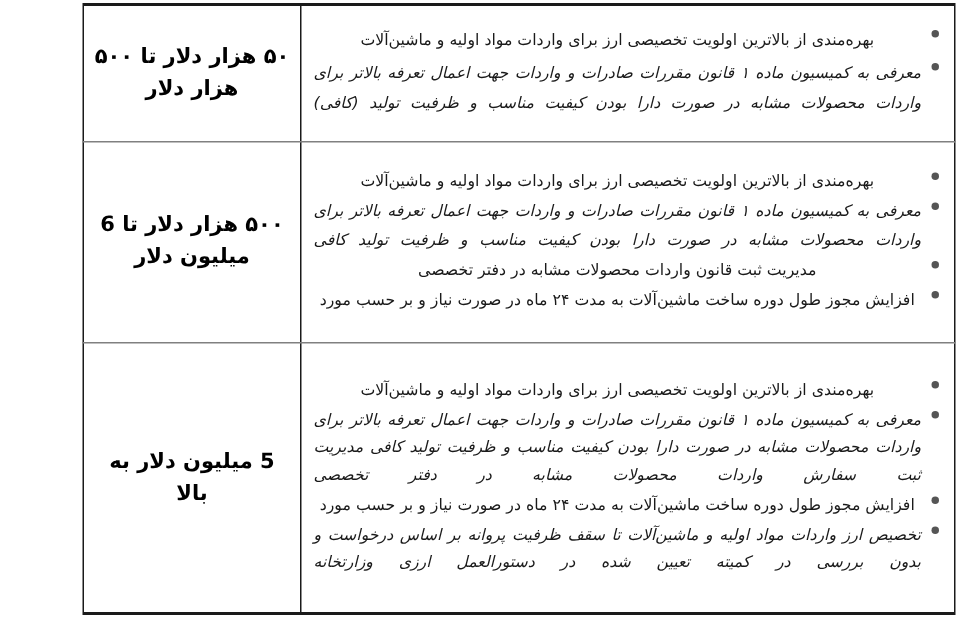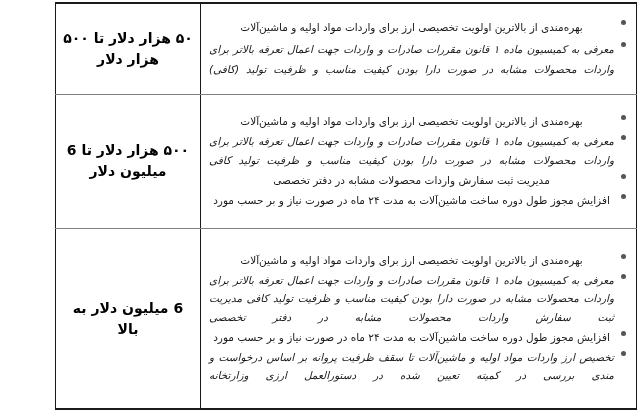--- a/index.html
+++ b/index.html
@@ -135,21 +135,21 @@
             <li>
               <span class="bullet-glyph"></span>
               <span>بهره‌مندی از بالاترین اولویت تخصیصی ارز برای واردات مواد اولیه و ماشین‌آلات</span>
             </li>
             <li class="wide">
               <span class="bullet-glyph"></span>
               <span>معرفی به کمیسیون ماده ۱ قانون مقررات صادرات و واردات جهت اعمال تعرفه بالاتر برای واردات محصولات مشابه در صورت دارا بودن کیفیت مناسب و ظرفیت تولید کافی</span>
             </li>
             <li>
               <span class="bullet-glyph"></span>
-              <span>مدیریت ثبت سفارش واردات محصولات مشابه در دفتر تخصصی</span>
+              <span>مدیریت ثبت قانون واردات محصولات مشابه در دفتر تخصصی</span>
             </li>
             <li>
               <span class="bullet-glyph"></span>
               <span>افزایش مجوز طول دوره ساخت ماشین‌آلات به مدت ۲۴ ماه در صورت نیاز و بر حسب مورد</span>
             </li>
           </ul>
         </td>
         <td class="range-cell">
           <div class="range-label">۵۰۰ هزار دلار تا 6 میلیون دلار</div>
         </td>
@@ -165,24 +165,24 @@
             <li class="wide">
               <span class="bullet-glyph"></span>
               <span>معرفی به کمیسیون ماده ۱ قانون مقررات صادرات و واردات جهت اعمال تعرفه بالاتر برای واردات محصولات مشابه در صورت دارا بودن کیفیت مناسب و ظرفیت تولید کافی مدیریت ثبت سفارش واردات محصولات مشابه در دفتر تخصصی</span>
             </li>
             <li>
               <span class="bullet-glyph"></span>
               <span>افزایش مجوز طول دوره ساخت ماشین‌آلات به مدت ۲۴ ماه در صورت نیاز و بر حسب مورد</span>
             </li>
             <li class="wide">
               <span class="bullet-glyph"></span>
-              <span>تخصیص ارز واردات مواد اولیه و ماشین‌آلات تا سقف ظرفیت پروانه بر اساس درخواست و مندی بررسی در کمیته تعیین شده در دستورالعمل ارزی وزارتخانه</span>
+              <span>تخصیص ارز واردات مواد اولیه و ماشین‌آلات تا سقف ظرفیت پروانه بر اساس درخواست و بدون بررسی در کمیته تعیین شده در دستورالعمل ارزی وزارتخانه</span>
             </li>
           </ul>
         </td>
         <td class="range-cell">
-          <div class="range-label">6 میلیون دلار به بالا</div>
+          <div class="range-label">5 میلیون دلار به بالا</div>
         </td>
       </tr>
 
     </tbody>
   </table>
 </div>
 
 </body></html>

